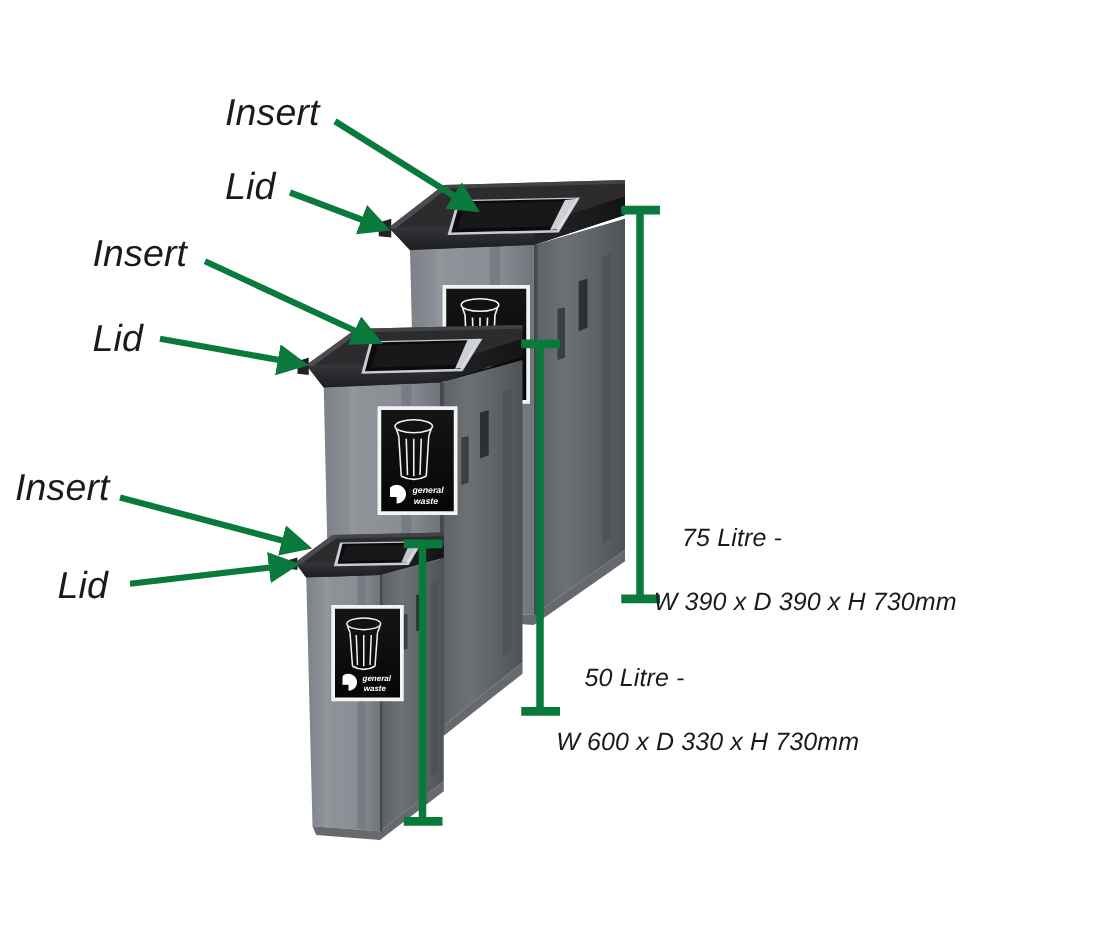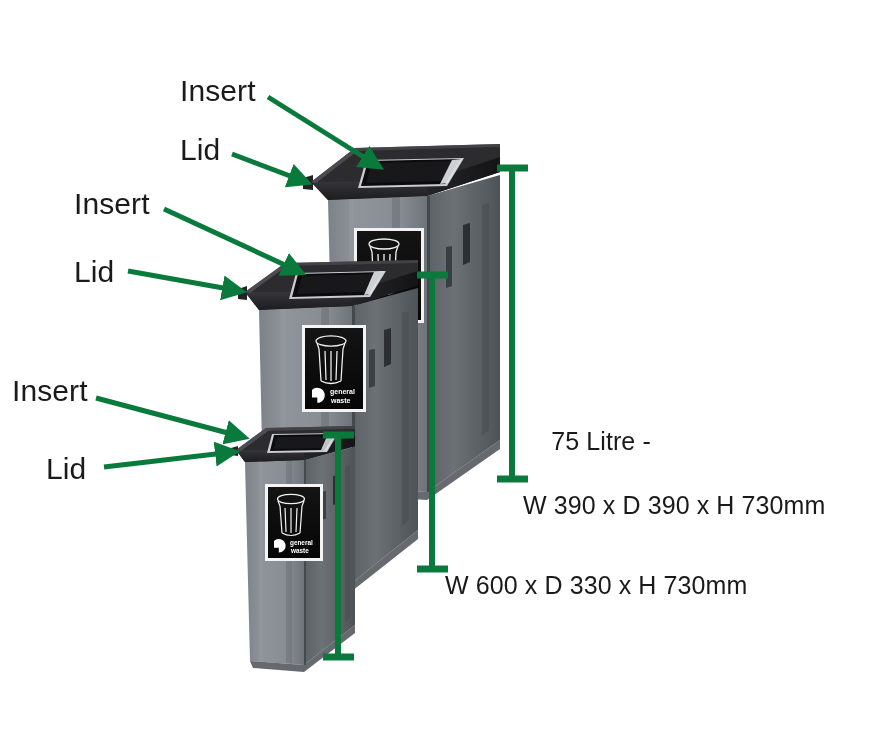--- a/index.html
+++ b/index.html
@@ -7,20 +7,21 @@
     padding: 0;
     background: #ffffff;
   }
   #stage {
     position: relative;
     width: 885px;
     height: 754px;
     background: #ffffff;
     overflow: hidden;
     font-family: "Liberation Sans", sans-serif;
+    font-style: italic;
   }
   #diagram-svg {
     position: absolute;
     left: 0;
     top: 0;
     width: 885px;
     height: 754px;
   }
   .callout-label,
   .dim-label {
@@ -28,21 +29,21 @@
     color: #1a1a1a;
     font-family: "Liberation Sans", sans-serif;
     white-space: pre;
     line-height: 1.28;
     letter-spacing: 0.1px;
   }
   .callout-label {
     font-size: 30px;
   }
   .dim-label {
-    font-size: 25px;
+    font-size: 20px;
   }
   .dim-label .line2 { display: block; }
 </style>
 </head>
 <body>
 
 <div id="stage">
 
   <svg id="diagram-svg" viewBox="0 0 885 754">
     <defs>
@@ -268,19 +269,20 @@
   <div class="callout-label" style="left:74px; top:253px;">Lid</div>
   <div class="callout-label" style="left:12px; top:372px;">Insert</div>
   <div class="callout-label" style="left:46px; top:450px;">Lid</div>
 
   <div class="dim-label" style="left:523px; top:393px;">
     <span>75 Litre -</span>
     <span class="line2">W 390 x D 390 x H 730mm</span>
   </div>
 
   <div class="dim-label" style="left:445px; top:505px;">
+    <span>50 Litre -</span>
     <span class="line2">W 600 x D 330 x H 730mm</span>
   </div>
 
   <div class="dim-label" style="left:363px; top:603px;">
   </div>
 
 </div>
 
 </body></html>

